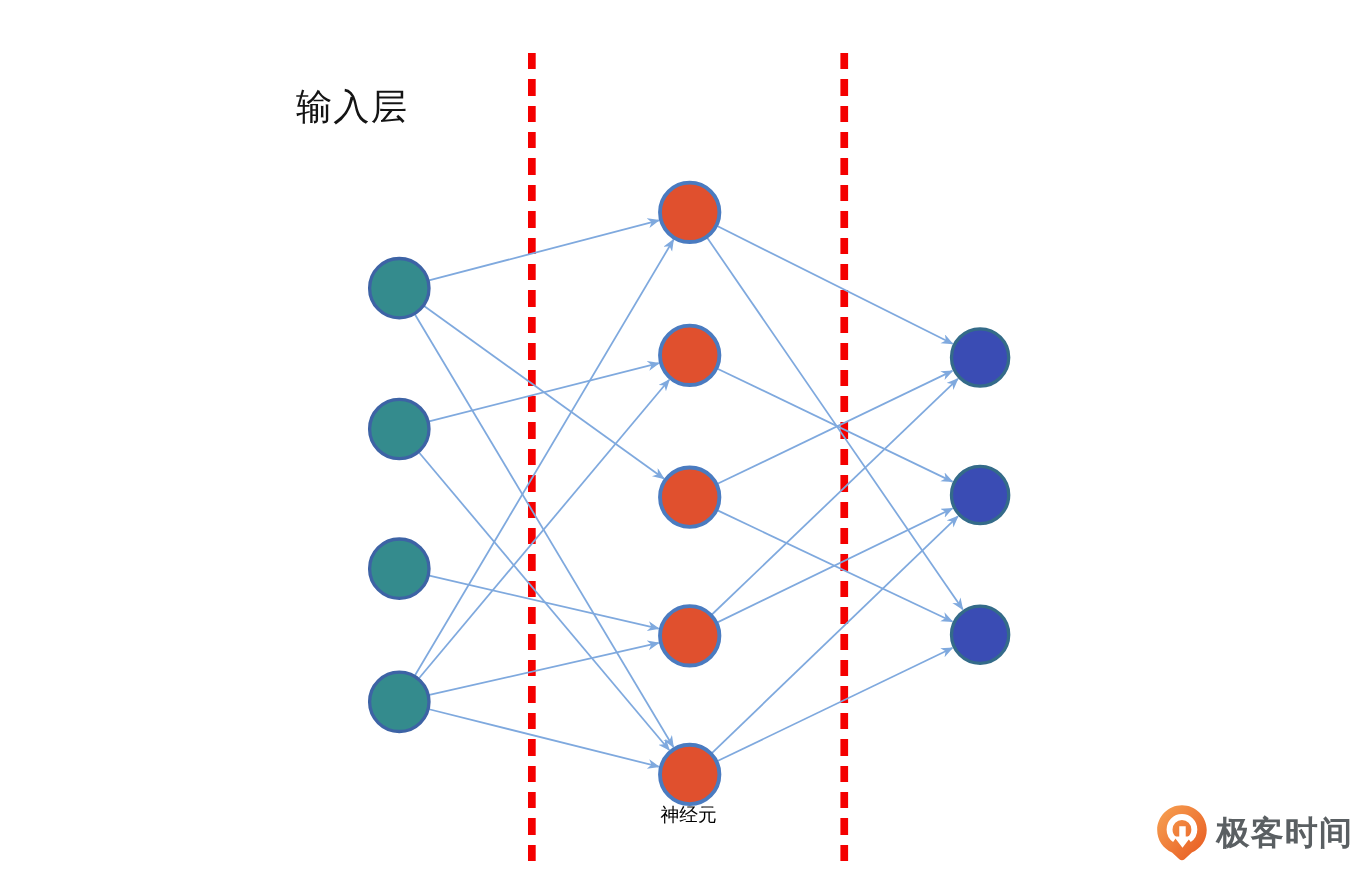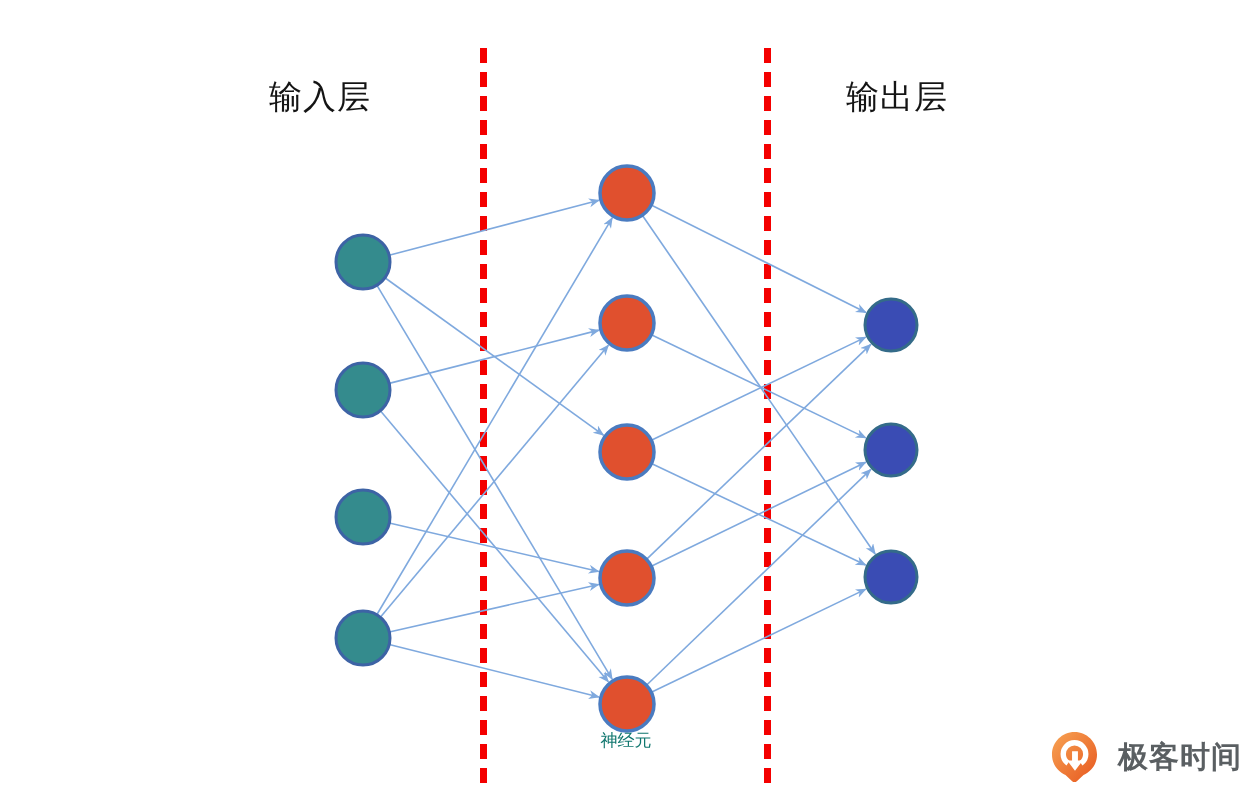--- a/index.html
+++ b/index.html
@@ -28,44 +28,43 @@
       var(--divider-color,#f40000) 15px,
       rgba(0,0,0,0) 15px,
       rgba(0,0,0,0) 24px);
   }
   .net-svg{position:absolute;left:0;top:0;}
   .neuron-label{
     position:absolute;
     transform:translateX(-50%);
     font-family:"Liberation Serif","DejaVu Serif",serif;
     font-size:17px;
-    color:#0f766e;
+    color:#000000;
     white-space:nowrap;
   }
   .logo{
     position:absolute;
     display:flex;
     align-items:center;
   }
   .logo-text{
-    margin-left:20px;
+    margin-left:8px;
     font-size:30px;
     font-weight:600;
     color:#5a5f62;
     letter-spacing:1px;
     white-space:nowrap;
   }
 </style>
 </head>
 <body>
 
 <div class="stage">
 
   <div class="layer-label" style="left: 320px; top: 75px;">输入层</div>
-  <div class="layer-label" style="left: 897px; top: 75px;">输出层</div>
 
   <div class="divider" style="left: 480px; top: 48px; height: 738px; --divider-color: #f40000;"></div>
   <div class="divider" style="left: 764px; top: 48px; height: 740px; --divider-color: #f40000;"></div>
 
   <svg class="net-svg" width="1241" height="790" viewBox="0 0 1241 790">
       <defs>
         <marker id="arrow" markerWidth="13" markerHeight="11" refX="10" refY="4.5" orient="auto" markerUnits="userSpaceOnUse">
           <path d="M0 0 L11 4.5 L0 9 L3.2 4.5 Z" fill="#7fa9de"></path>
         </marker>
       </defs>

